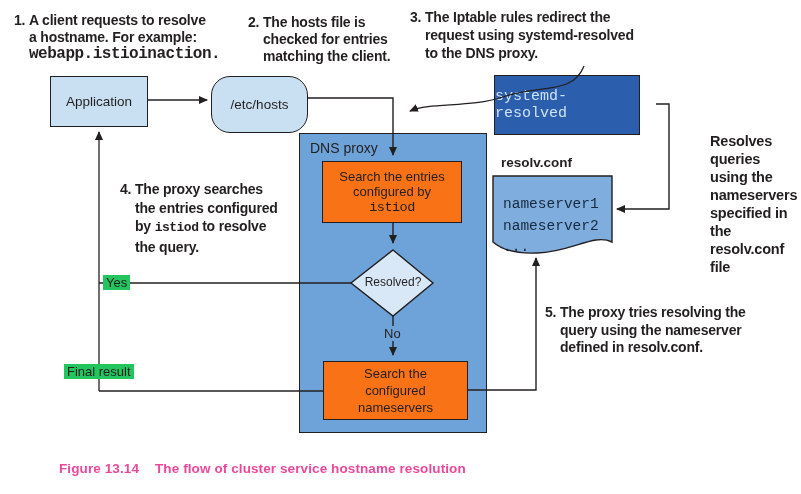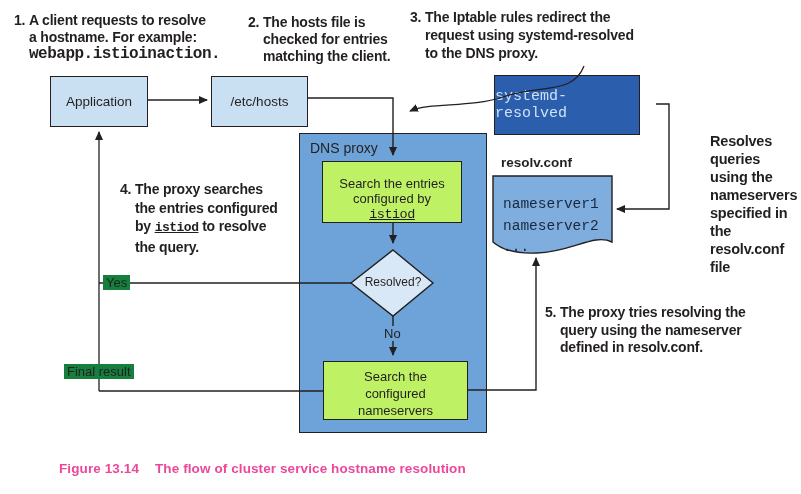--- a/index.html
+++ b/index.html
@@ -5,38 +5,38 @@
   html,body{margin:0;padding:0;background:#ffffff;}
   .canvas{
     position:relative;width:801px;height:494px;background:#ffffff;overflow:hidden;
     font-family:"Liberation Sans",sans-serif;color:#231f20;
   }
   
   .note{position:absolute;font-weight:bold;font-size:14px;line-height:17px;
         letter-spacing:-0.2px;padding-left:15px;color:#231f20;}
   .note .num{position:absolute;left:0;top:0;}
   .note .code{font-family:"Liberation Mono","DejaVu Sans Mono",monospace;font-size:16px;letter-spacing:-0.5px;}
-  .icode{font-family:"Liberation Mono","DejaVu Sans Mono",monospace;font-size:13px;letter-spacing:-0.5px;text-decoration:underline;}
+  .icode{font-family:"Liberation Mono","DejaVu Sans Mono",monospace;font-size:13px;letter-spacing:-0.5px;}
   
   .box{position:absolute;border:1.5px solid #231f20;display:flex;align-items:center;justify-content:center;
        text-align:center;box-sizing:border-box;}
   .box-light{background:#c9dff2;font-size:13.5px;}
-  .box-white{background:#bef264;border-width:1.3px;font-size:13px;line-height:15.5px;z-index:2;align-items:flex-end;}
+  .box-white{background:#f97316;border-width:1.3px;font-size:13px;line-height:15.5px;z-index:2;}
   .dnsbox{position:absolute;left:299px;top:133px;width:188px;height:300px;background:#6da3d8;
           border:1.5px solid #231f20;box-sizing:border-box;z-index:1;}
   .dnslabel{position:absolute;left:10px;top:6px;font-size:14px;}
   .sysbox{position:absolute;left:494px;top:75px;width:146px;height:60px;background:#2b5fae;
           border:1.5px solid #231f20;box-sizing:border-box;display:flex;align-items:center;justify-content:center;
           color:#cfe2f5;font-family:"Liberation Mono","DejaVu Sans Mono",monospace;font-size:15px;z-index:2;}
   .docText{position:absolute;left:503px;top:194px;font-family:"Liberation Mono","DejaVu Sans Mono",monospace;
            font-size:14.5px;line-height:21.5px;color:#17293e;z-index:3;}
   .filelabel{position:absolute;left:501px;top:155px;font-size:13.5px;z-index:3;font-weight:bold;}
   
   .linelabel{position:absolute;font-size:13px;z-index:6;}
-  .bg-white{background:#15803d;padding:0 3px;}
+  .bg-white{background:#22c55e;padding:0 3px;}
   .bg-blue{background:#6da3d8;padding:0 2px;text-align:right;}
   .diamond-label{position:absolute;left:351px;top:275px;width:84px;text-align:center;font-size:12px;z-index:6;}
   
   svg.overlay{position:absolute;left:0;top:0;z-index:5;pointer-events:none;}
   svg.shapes{position:absolute;left:0;top:0;z-index:2;pointer-events:none;}
   
   .caption{position:absolute;left:59px;top:461px;font-size:13.5px;font-weight:bold;color:#ec4899;letter-spacing:0.1px;}
   .caption .cap-label{margin-right:16px;}
 </style>
 </head>
@@ -89,21 +89,21 @@
   </div>
 
   <svg class="shapes" width="801" height="494">
     <path d="M493,176 H612 V242 C594,233 572,252 537,253 C516,254 501,249 493,242 Z" fill="#7fadde" stroke="#231f20" stroke-width="1.4"></path>
   </svg>
 
   <div class="box box-light" style="left:50px;top:76px;width:98px;height:51px;">
     <span>Application</span>
   </div>
 
-  <div class="box box-light" style="left:211px;top:76px;width:97px;height:51px;">
+  <div class="box box-light" style="left:211px;top:76px;width:97px;height:57px;border-radius:19px;">
     <span>/etc/hosts</span>
   </div>
 
   <div class="sysbox">
     <span>systemd-resolved</span>
   </div>
 
   <div class="dnsbox">
     <span class="dnslabel">DNS proxy</span>
   </div>

